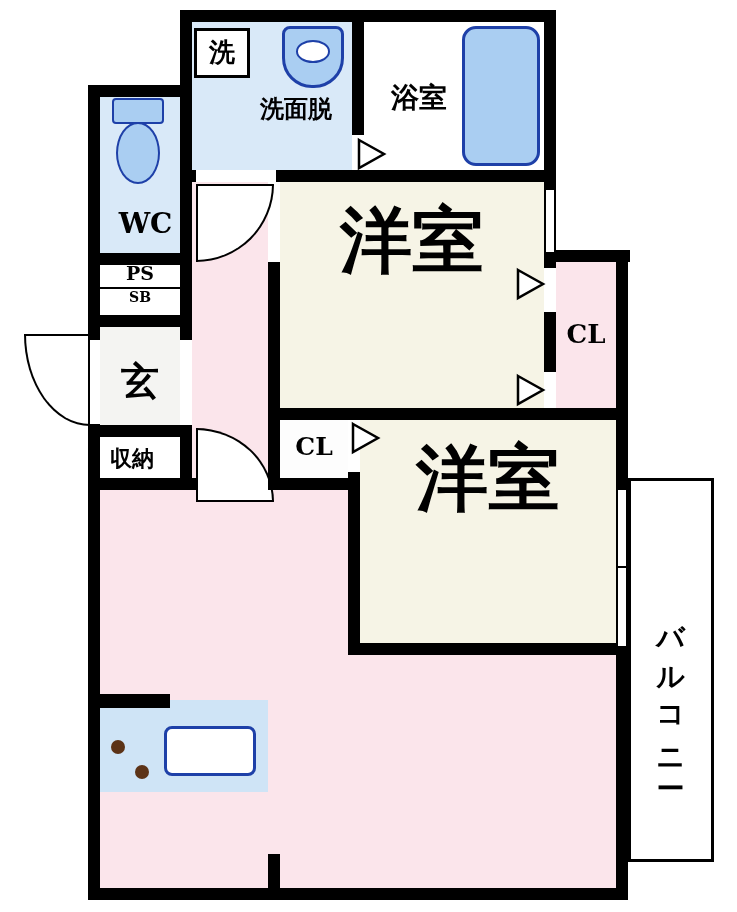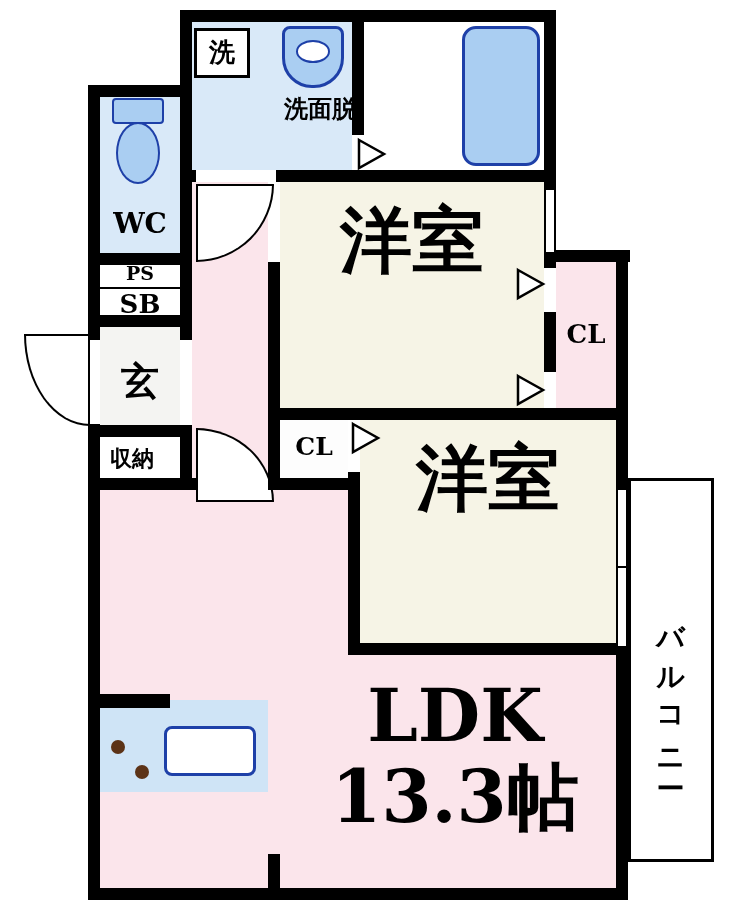--- a/index.html
+++ b/index.html
@@ -98,37 +98,34 @@
   <svg class="tri" style="left:516px;top:267px;z-index:6;" width="30" height="34">
       <polygon points="2,3 27,17 2,31" fill="#ffffff" stroke="#000000" stroke-width="2.5"></polygon>
     </svg>
   <svg class="tri" style="left:516px;top:373px;z-index:6;" width="30" height="34">
       <polygon points="2,3 27,17 2,31" fill="#ffffff" stroke="#000000" stroke-width="2.5"></polygon>
     </svg>
   <svg class="tri" style="left:351px;top:421px;z-index:6;" width="30" height="34">
       <polygon points="2,3 27,17 2,31" fill="#ffffff" stroke="#000000" stroke-width="2.5"></polygon>
     </svg>
 
-  <div class="lbl" style="left:236px;top:96px;width:120px;text-align:right;font-size:24px;z-index:7;">
+  <div class="lbl" style="left:236px;top:96px;width:120px;text-align:center;font-size:24px;z-index:7;">
     <span class="block">洗面脱</span>
   </div>
-  <div class="lbl" style="left:100px;top:208px;width:80px;font-size:28px;z-index:7;">WC</div>
+  <div class="lbl" style="left:364px;top:82px;width:110px;font-size:28px;z-index:7;">浴室</div>
+  <div class="lbl" style="left:100px;top:208px;width:91px;font-size:28px;z-index:7;">WC</div>
   <div class="lbl" style="left:100px;top:263px;width:80px;font-size:19px;z-index:7;">PS</div>
-  <div class="lbl" style="left:100px;top:290px;width:80px;font-size:26px;z-index:7;">SB</div>
+  <div class="lbl" style="left:100px;top:290px;width:80px;font-size:14px;z-index:7;">SB</div>
   <div class="lbl" style="left:100px;top:360px;width:80px;font-size:38px;z-index:7;">玄</div>
   <div class="lbl" style="left:100px;top:446px;width:64px;font-size:22px;z-index:7;">収納</div>
   <div class="lbl" style="left:280px;top:200px;width:264px;font-size:72px;z-index:7;">
     <span class="block">洋室</span>
   </div>
   <div class="lbl" style="left:556px;top:320px;width:60px;font-size:26px;z-index:7;">CL</div>
   <div class="lbl" style="left:280px;top:433px;width:68px;font-size:25px;z-index:7;">CL</div>
   <div class="lbl" style="left:360px;top:438px;width:256px;font-size:72px;z-index:7;">
     <span class="block">洋室</span>
   </div>
-  <div class="lbl" style="left:255px;top:676px;width:400px;font-size:72px;z-index:7;">
-    <span class="block">LDK</span>
-    <span class="block">13.3帖</span>
-  </div>
   <div class="vwrap" style="left:648px;top:550px;width:44px;height:290px;z-index:7;">
     <span class="vtext" style="font-size:28px;">バルコニー</span>
   </div>
 
 </div>
 
 </body></html>

